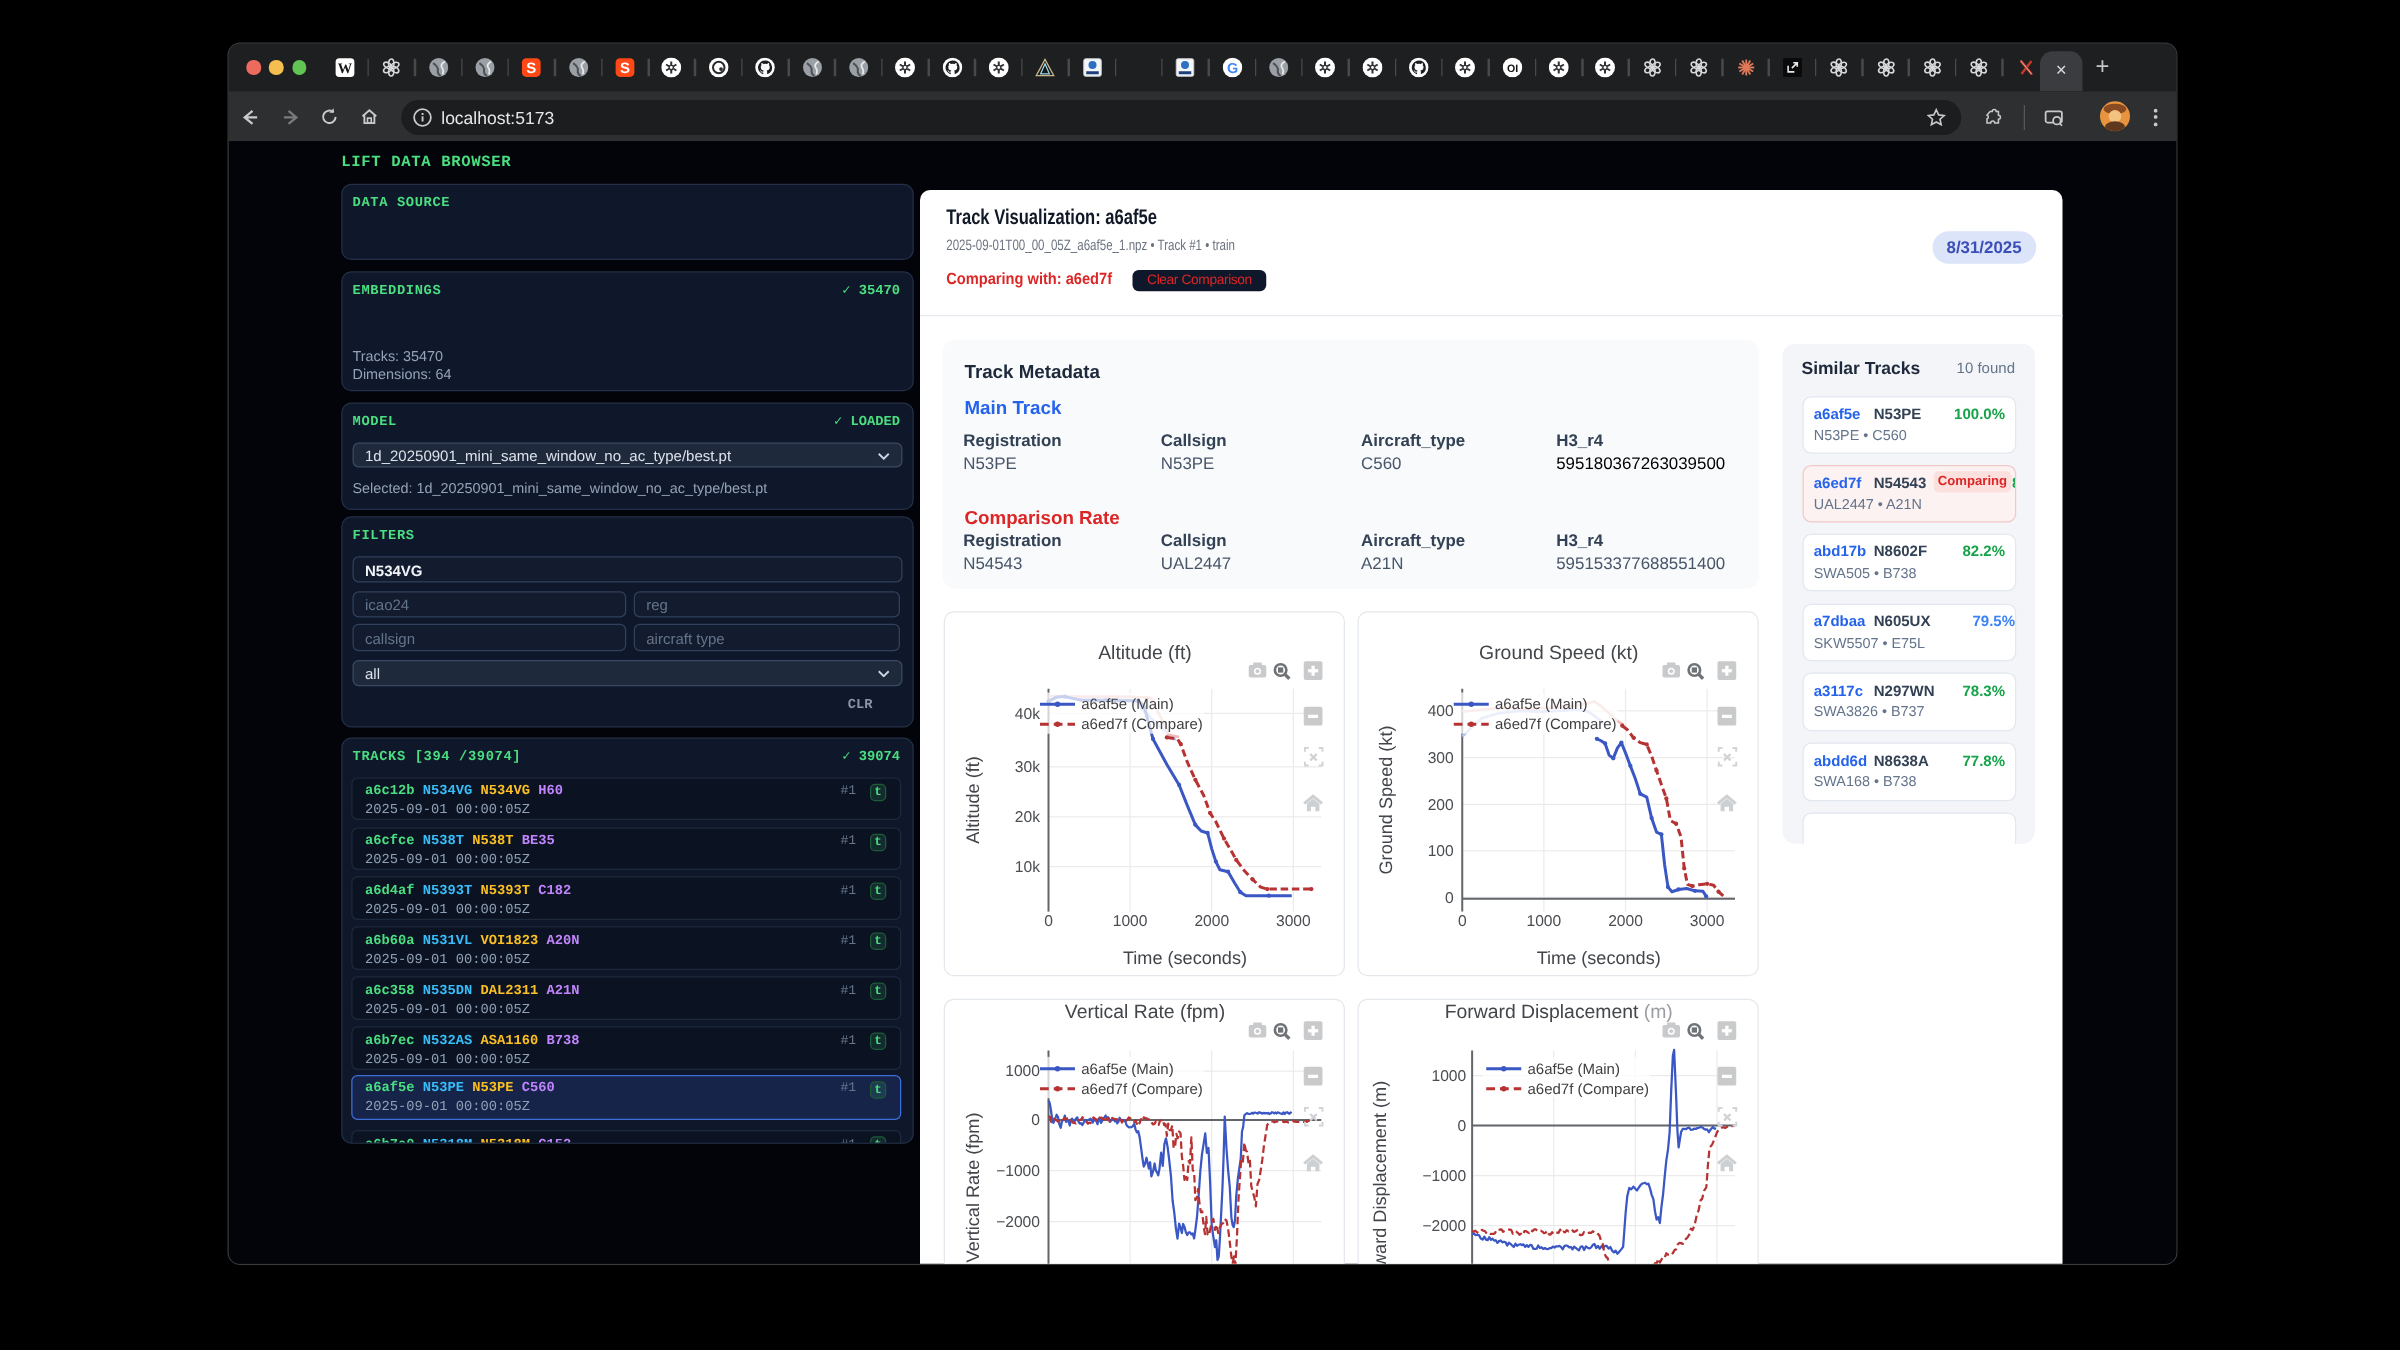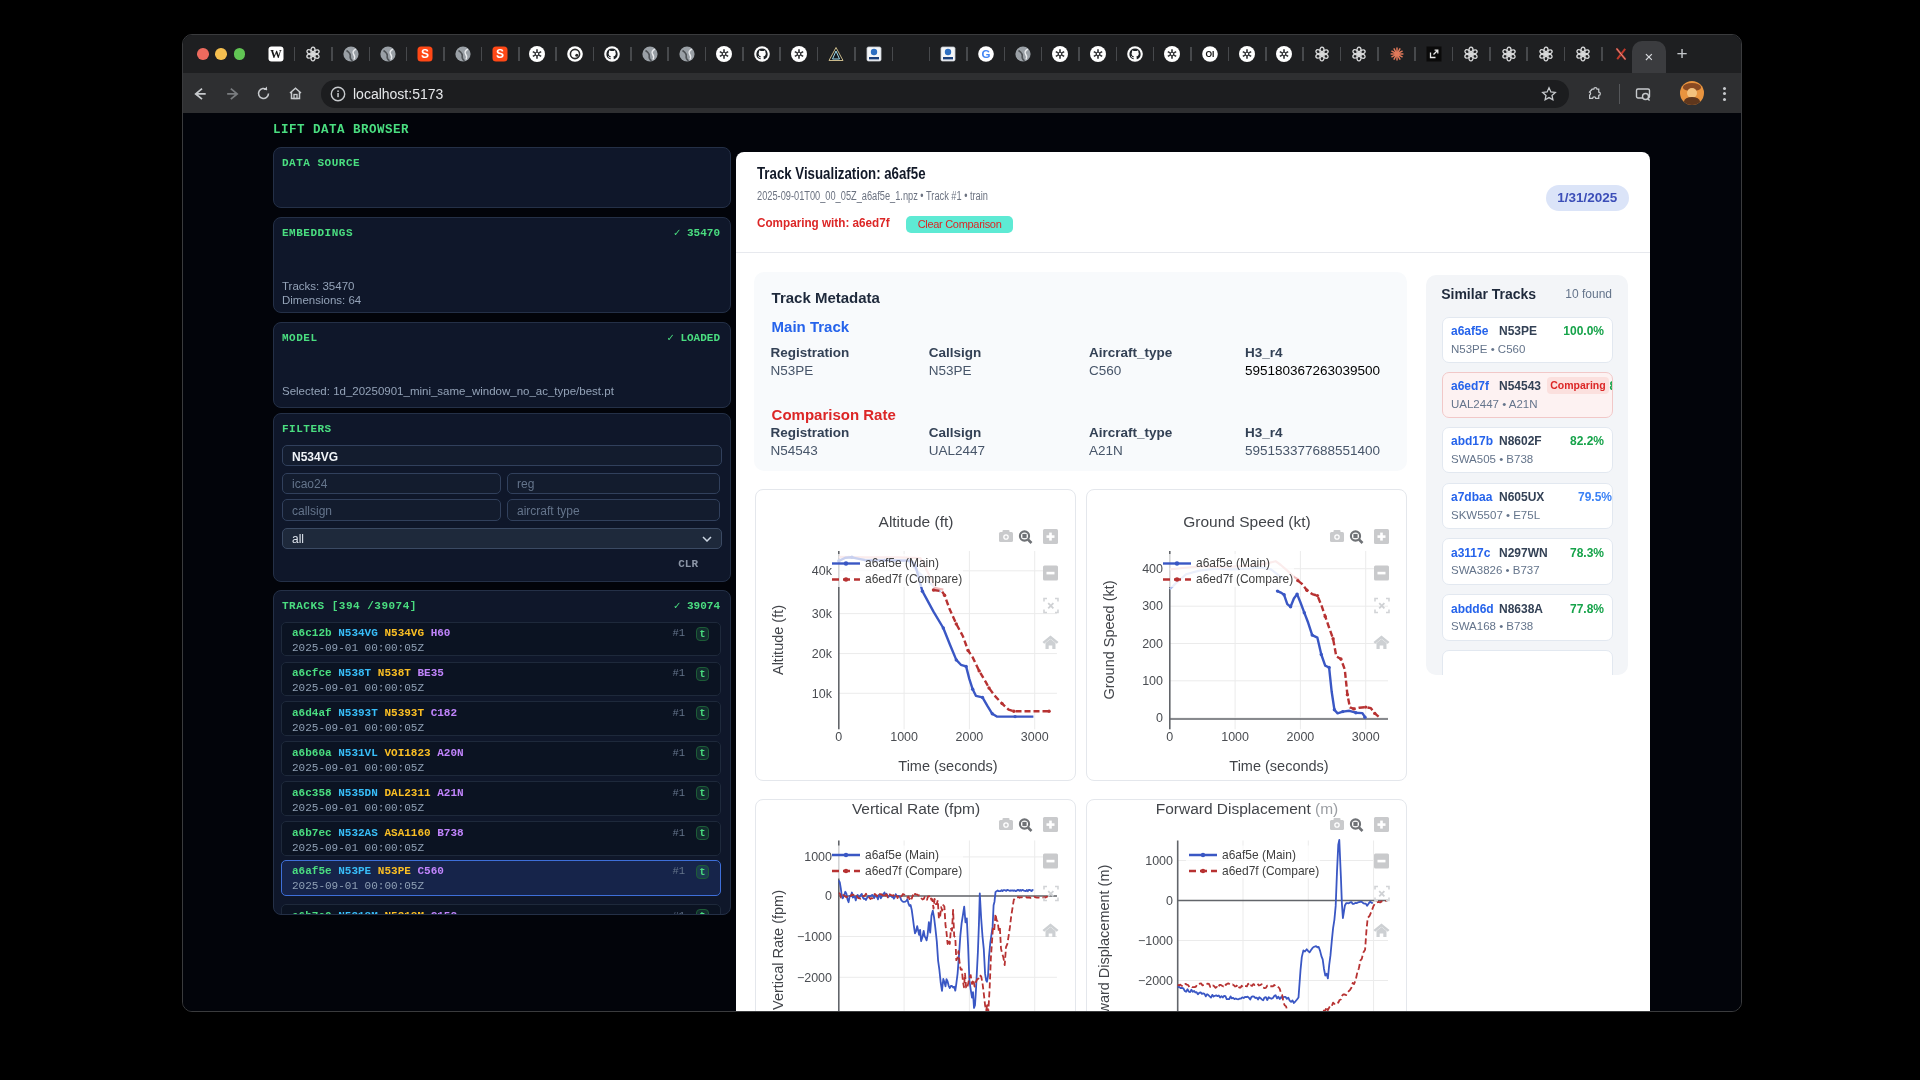--- a/index.html
+++ b/index.html
@@ -312,20 +312,26 @@
       </div>
       <div style="position:absolute;left:90px;top:104px;width:458px;height:96px;background:#0f172a;border:1px solid #243047;border-radius:8px;overflow:hidden;">
         <div style="position:absolute;left:8px;top:6.75px;font:700 11px 'Liberation Mono',monospace;color:#4ade80;white-space:pre;line-height:16.5px;letter-spacing:0.5px;">EMBEDDINGS</div>
         <div style="position:absolute;right:10px;top:6.75px;font:700 11px 'Liberation Mono',monospace;color:#4ade80;white-space:pre;line-height:16.5px;">✓ 35470</div>
         <div style="position:absolute;left:8px;top:59.974999999999994px;font:400 11.5px 'Liberation Sans',sans-serif;color:#94a3b8;white-space:pre;line-height:17.25px;">Tracks: 35470</div>
         <div style="position:absolute;left:8px;top:74.275px;font:400 11.5px 'Liberation Sans',sans-serif;color:#94a3b8;white-space:pre;line-height:17.25px;">Dimensions: 64</div>
       </div>
       <div style="position:absolute;left:90px;top:209px;width:458px;height:86px;background:#0f172a;border:1px solid #243047;border-radius:8px;overflow:hidden;">
         <div style="position:absolute;left:8px;top:7.25px;font:700 11px 'Liberation Mono',monospace;color:#4ade80;white-space:pre;line-height:16.5px;letter-spacing:0.5px;">MODEL</div>
         <div style="position:absolute;right:10px;top:7.25px;font:700 11px 'Liberation Mono',monospace;color:#4ade80;white-space:pre;line-height:16.5px;">✓ LOADED</div>
+        <div style="position:absolute;left:8px;top:31px;width:440px;height:20px;background:#1e293b;border:1px solid #3b4a63;border-radius:5px;">
+          <div style="position:absolute;left:9px;top:1.0px;font:400 12px 'Liberation Sans',sans-serif;color:#dde3ec;line-height:18.0px;white-space:pre;">1d_20250901_mini_same_window_no_ac_type/best.pt</div>
+          <svg width="10" height="6" viewBox="0 0 10 6" style="position:absolute;right:9px;top:7.0px">
+            <path d="M1 1 L5 5 L9 1" stroke="#cbd5e1" stroke-width="1.5" fill="none"></path>
+          </svg>
+        </div>
         <div style="position:absolute;left:8px;top:60.275000000000006px;font:400 11.5px 'Liberation Sans',sans-serif;color:#94a3b8;white-space:pre;line-height:17.25px;">Selected: 1d_20250901_mini_same_window_no_ac_type/best.pt</div>
       </div>
       <div style="position:absolute;left:90px;top:300px;width:458px;height:169px;background:#0f172a;border:1px solid #243047;border-radius:8px;overflow:hidden;">
         <div style="position:absolute;left:8px;top:6.75px;font:700 11px 'Liberation Mono',monospace;color:#4ade80;white-space:pre;line-height:16.5px;letter-spacing:0.5px;">FILTERS</div>
         <div style="position:absolute;left:8px;top:31px;width:440px;height:21px;background:#131c2e;border:1px solid #31405c;border-radius:5px;">
           <div style="position:absolute;left:9px;top:1.5px;font:700 12px 'Liberation Sans',sans-serif;color:#f1f5f9;line-height:18.0px;white-space:pre;">N534VG</div>
         </div>
         <div style="position:absolute;left:8px;top:58.6px;width:219px;height:21.4px;background:#131c2e;border:1px solid #31405c;border-radius:5px;">
           <div style="position:absolute;left:9px;top:1.6999999999999993px;font:400 12px 'Liberation Sans',sans-serif;color:#64748b;line-height:18.0px;white-space:pre;">icao24</div>
         </div>
@@ -394,22 +400,22 @@
         <div style="position:absolute;left:7px;top:313px;width:440px;height:34.5px;background:#0b1322;border:1px solid #1e293b;border-radius:5px;overflow:hidden;">
           <div style="position:absolute;left:10px;top:4.5px;font:400 11px 'Liberation Mono',monospace;white-space:pre;"><span style="color:#4ade80;font-weight:700">a6b7a0</span> <span style="color:#38bdf8;font-weight:700">N5318M</span> <span style="color:#fbbf24;font-weight:700">N5318M</span> <span style="color:#c084fc;font-weight:700">C152</span></div>
           <div style="position:absolute;right:35px;top:4.5px;font:400 10.5px 'Liberation Mono',monospace;color:#64748b;">#1</div>
           <div style="position:absolute;right:11px;top:4px;width:13px;height:14px;background:rgba(74,222,128,0.13);border:1px solid #1d5c37;border-radius:4px;font:700 10px 'Liberation Mono',monospace;color:#4ade80;text-align:center;line-height:13px;">t</div>
         </div>
       </div>
       <div style="position:absolute;left:553px;top:38.6px;width:913.5px;height:1000px;background:#fff;border-radius:8px;">
         <div style="position:absolute;left:21.3px;top:9.850000000000001px;font:700 17px 'Liberation Sans',sans-serif;color:#111827;white-space:pre;line-height:25.5px;transform:scaleX(0.78);transform-origin:0 50%;">Track Visualization: a6af5e</div>
         <div style="position:absolute;left:21.3px;top:35.4px;font:400 12px 'Liberation Sans',sans-serif;color:#6b7280;white-space:pre;line-height:18.0px;transform:scaleX(0.77);transform-origin:0 50%;">2025-09-01T00_00_05Z_a6af5e_1.npz • Track #1 • train</div>
         <div style="position:absolute;left:21.3px;top:61.55px;font:700 13px 'Liberation Sans',sans-serif;color:#dc2626;white-space:pre;line-height:19.5px;transform:scaleX(0.9);transform-origin:0 50%;">Comparing with: a6ed7f</div>
-        <div style="position:absolute;left:170.3px;top:64.1px;width:106.6px;height:17px;background:#5eead4;border-radius:5px;text-align:center;font:400 11px 'Liberation Sans',sans-serif;color:#dc2626;line-height:17px;letter-spacing:-0.3px;">Clear Comparison</div>
-        <div style="position:absolute;left:810px;top:33px;width:82.5px;height:26px;background:#dbe4f8;border-radius:13px;text-align:center;font:700 13.5px 'Liberation Sans',sans-serif;color:#3c4eb8;line-height:26px;">1/31/2025</div>
+        <div style="position:absolute;left:170.3px;top:64.1px;width:106.6px;height:17px;background:#0f172a;border-radius:5px;text-align:center;font:400 11px 'Liberation Sans',sans-serif;color:#dc2626;line-height:17px;letter-spacing:-0.3px;">Clear Comparison</div>
+        <div style="position:absolute;left:810px;top:33px;width:82.5px;height:26px;background:#dbe4f8;border-radius:13px;text-align:center;font:700 13.5px 'Liberation Sans',sans-serif;color:#3c4eb8;line-height:26px;">8/31/2025</div>
         <div style="position:absolute;left:0px;top:100px;width:913.5px;height:1px;background:#e7e9ee;"></div>
         <div style="position:absolute;left:18.4px;top:120.6px;width:652.6px;height:198.8px;background:#f8fafc;border-radius:10px;">
           <div style="position:absolute;left:17.2px;top:15.25px;font:700 15px 'Liberation Sans',sans-serif;color:#1e293b;white-space:pre;line-height:22.5px;">Track Metadata</div>
           <div style="position:absolute;left:17.2px;top:43.35px;font:700 15px 'Liberation Sans',sans-serif;color:#2563eb;white-space:pre;line-height:22.5px;">Main Track</div>
           <div style="position:absolute;left:16.2px;top:70.675px;font:700 13.5px 'Liberation Sans',sans-serif;color:#334155;white-space:pre;line-height:20.25px;">Registration</div>
           <div style="position:absolute;left:16.2px;top:88.575px;font:400 13.5px 'Liberation Sans',sans-serif;color:#475569;white-space:pre;line-height:20.25px;">N53PE</div>
           <div style="position:absolute;left:174.3px;top:70.675px;font:700 13.5px 'Liberation Sans',sans-serif;color:#334155;white-space:pre;line-height:20.25px;">Callsign</div>
           <div style="position:absolute;left:174.3px;top:88.575px;font:400 13.5px 'Liberation Sans',sans-serif;color:#475569;white-space:pre;line-height:20.25px;">N53PE</div>
           <div style="position:absolute;left:334.5px;top:70.675px;font:700 13.5px 'Liberation Sans',sans-serif;color:#334155;white-space:pre;line-height:20.25px;">Aircraft_type</div>
           <div style="position:absolute;left:334.5px;top:88.575px;font:400 13.5px 'Liberation Sans',sans-serif;color:#475569;white-space:pre;line-height:20.25px;">C560</div>

